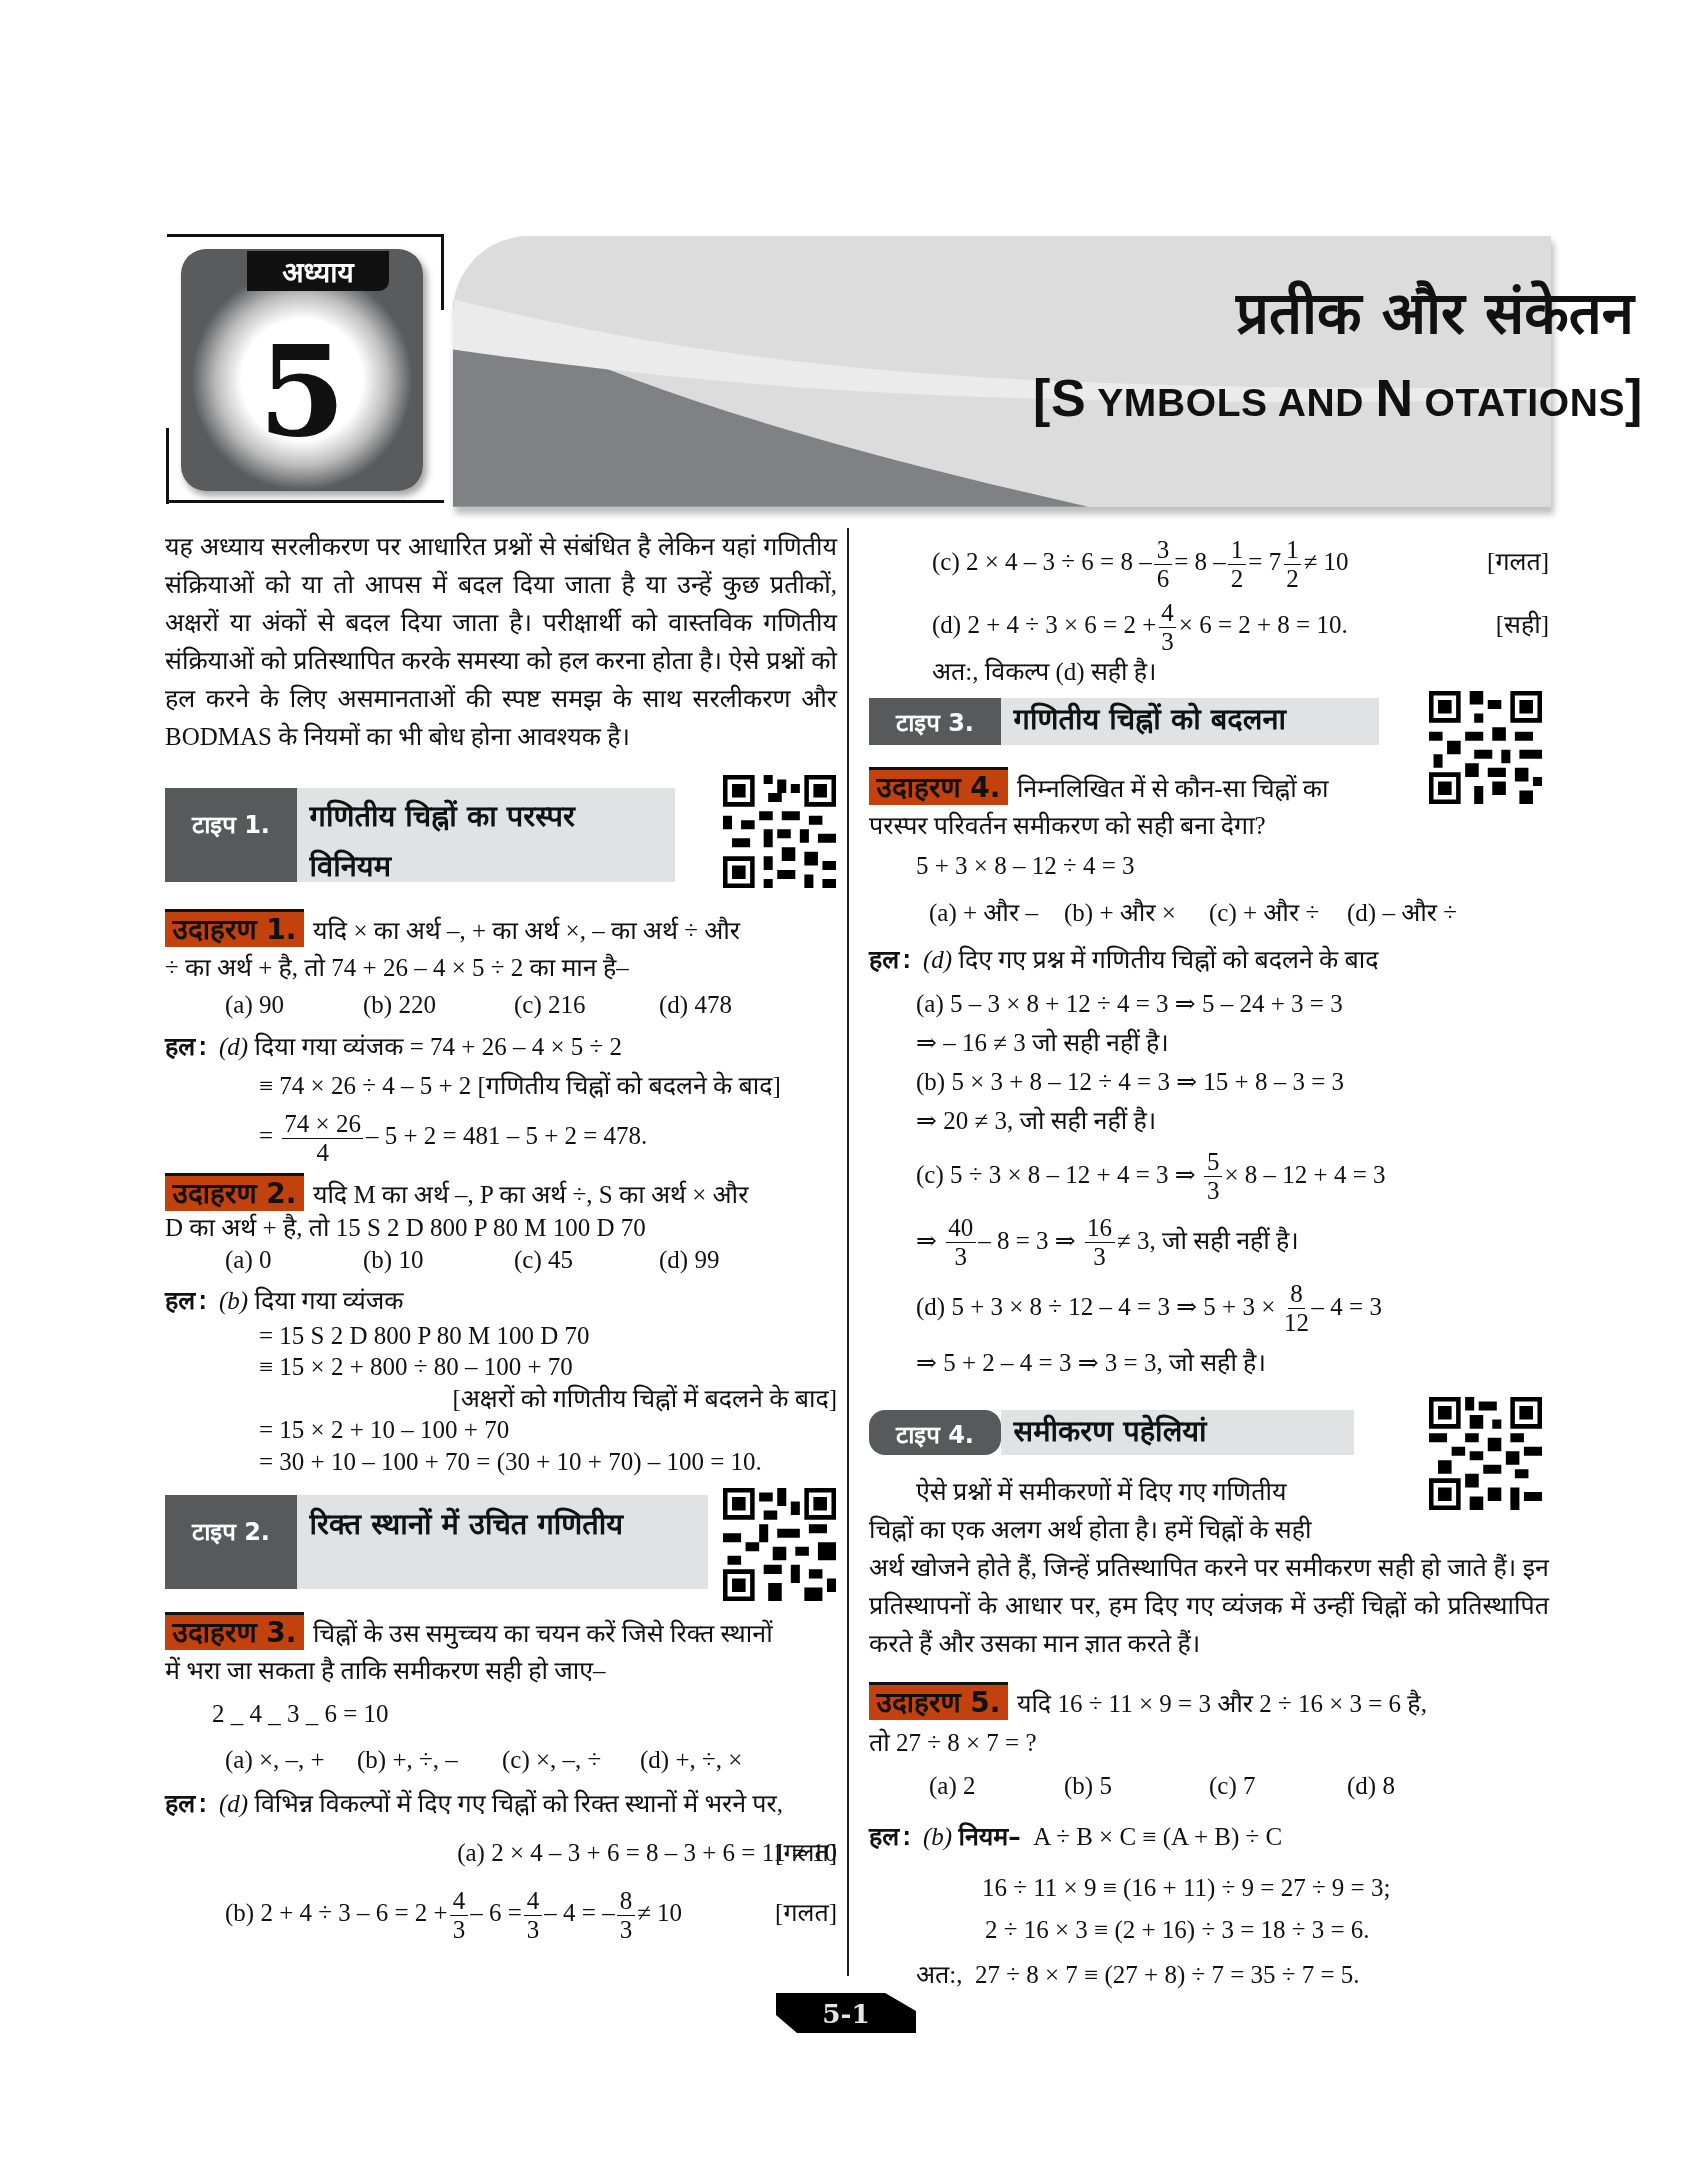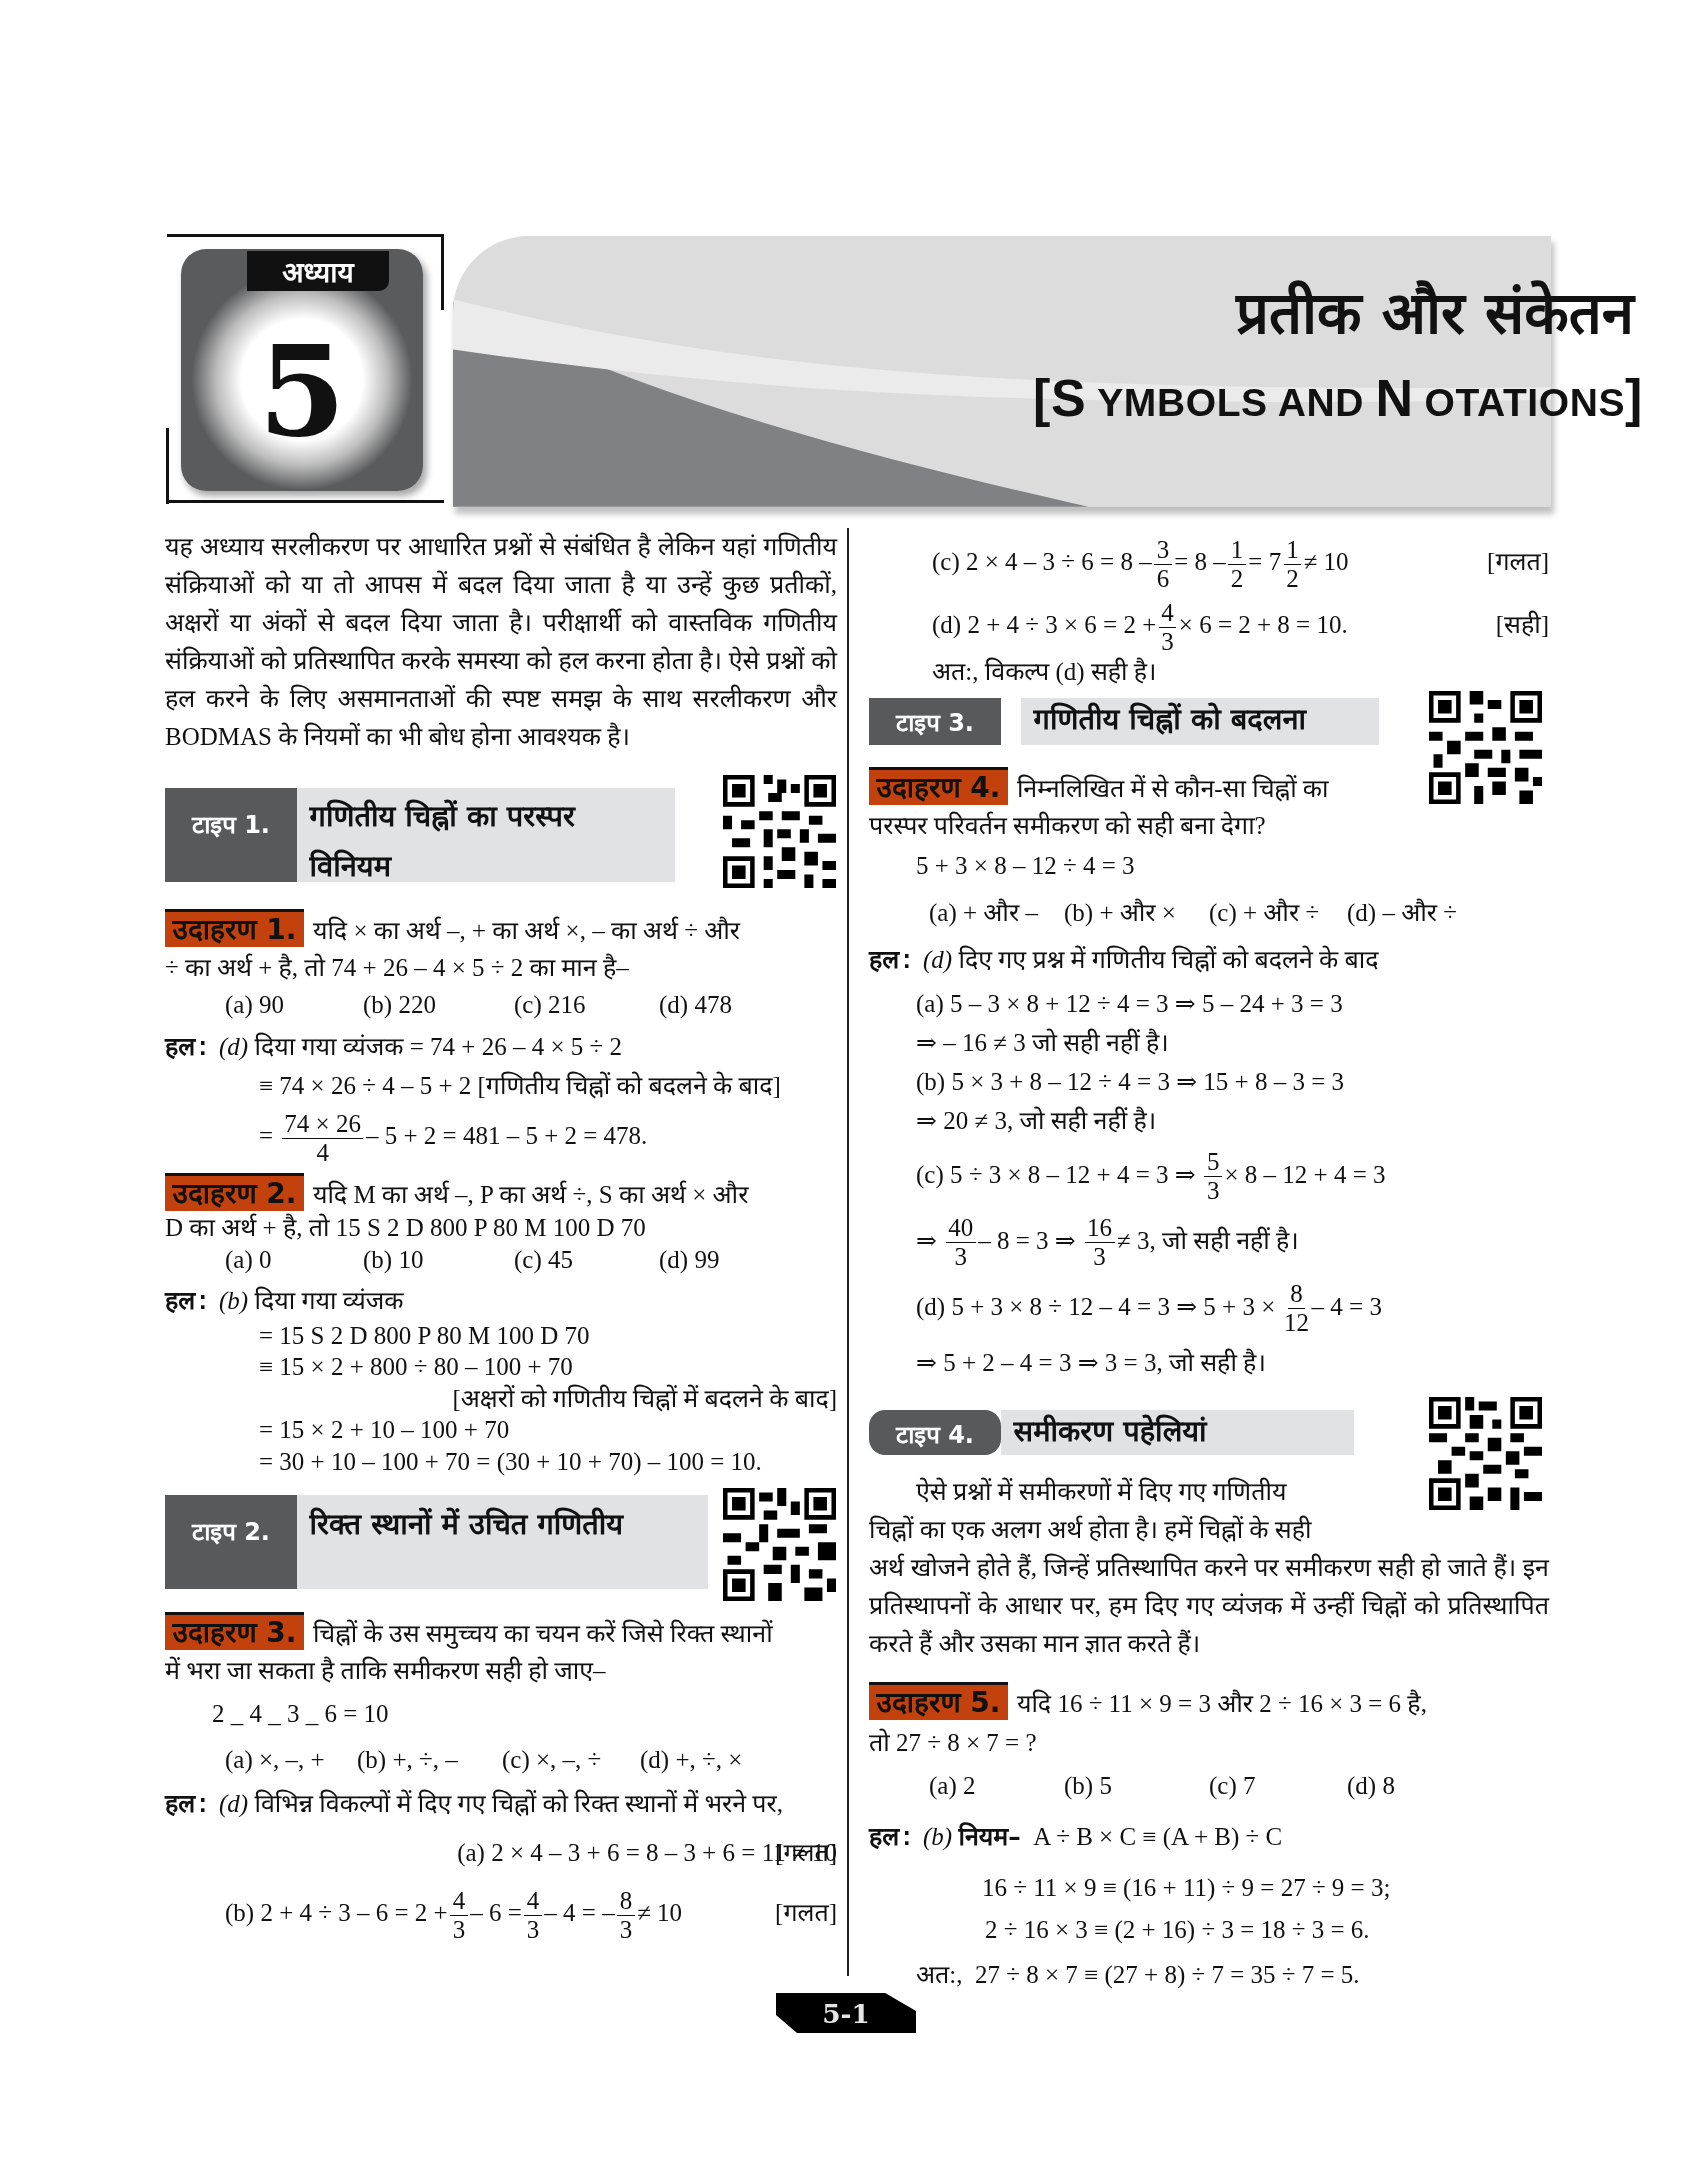--- a/index.html
+++ b/index.html
@@ -168,21 +168,21 @@
         <span class="n">1</span>
         <span>2</span>
       </span><span>≠ 10</span><span class="right-tag">[गलत]</span></div>
   <div class="line rel" style="padding-left:63px; line-height:63px;"><span>(d)  2 + 4 ÷ 3 × 6 = 2 +</span><span class="frac">
         <span class="n">4</span>
         <span>3</span>
       </span><span>× 6  =  2 + 8  =  10.</span><span class="right-tag">[सही]</span></div>
   <div class="line" style="padding-left:63px; line-height:31.5px;"><span>अत:,</span> <span>विकल्प (d) सही है।</span></div>
 
   <div style="position:relative; height:69px; margin-top:10px;">
-    <div class="type-hdr" style="position:absolute; left:0; top:0; width:510px; height:47px;gap:20px;">
+    <div class="type-hdr" style="position:absolute; left:0; top:0; width:510px; height:47px;">
       <div class="type-num" style="padding-top:7.6px;">टाइप 3.</div>
       <div class="type-title" style="line-height:43px; padding-top:0;">गणितीय चिह्नों को बदलना</div>
     </div>
     <svg class="qr" style="position:absolute; left:560px; top:-6.3px;" viewBox="0 0 25 25">
       <rect width="25" height="25" fill="#fff"></rect>
       <path fill="#000" d="M0 0h7v7H0zM1 1v5h5V1zM2 2h3v3H2zM18 0h7v7h-7zM19 1v5h5V1zM20 2h3v3h-3zM0 18h7v7H0zM1 19v5h5v-5zM2 20h3v3H2zM9 0h3v3H9zM13 2h3v2h-3zM10 5h2v2h-2zM8 9h4v2H8zM14 8h3v3h-3zM19 9h4v2h-4zM0 9h3v2H0zM4 11h3v3H4zM10 13h4v2h-4zM16 13h2v3h-2zM20 13h5v2h-5zM1 14h2v3H1zM8 16h3v3H8zM13 17h4v2h-4zM19 17h3v3h-3zM10 21h2v4h-2zM14 20h3v3h-3zM20 22h3v3h-3zM23 19h2v2h-2z"></path>
     </svg>
   </div>
 
   <div class="line"><span class="ex-label">उदाहरण 4.</span><span>निम्नलिखित में से कौन-सा चिह्नों का</span></div>

